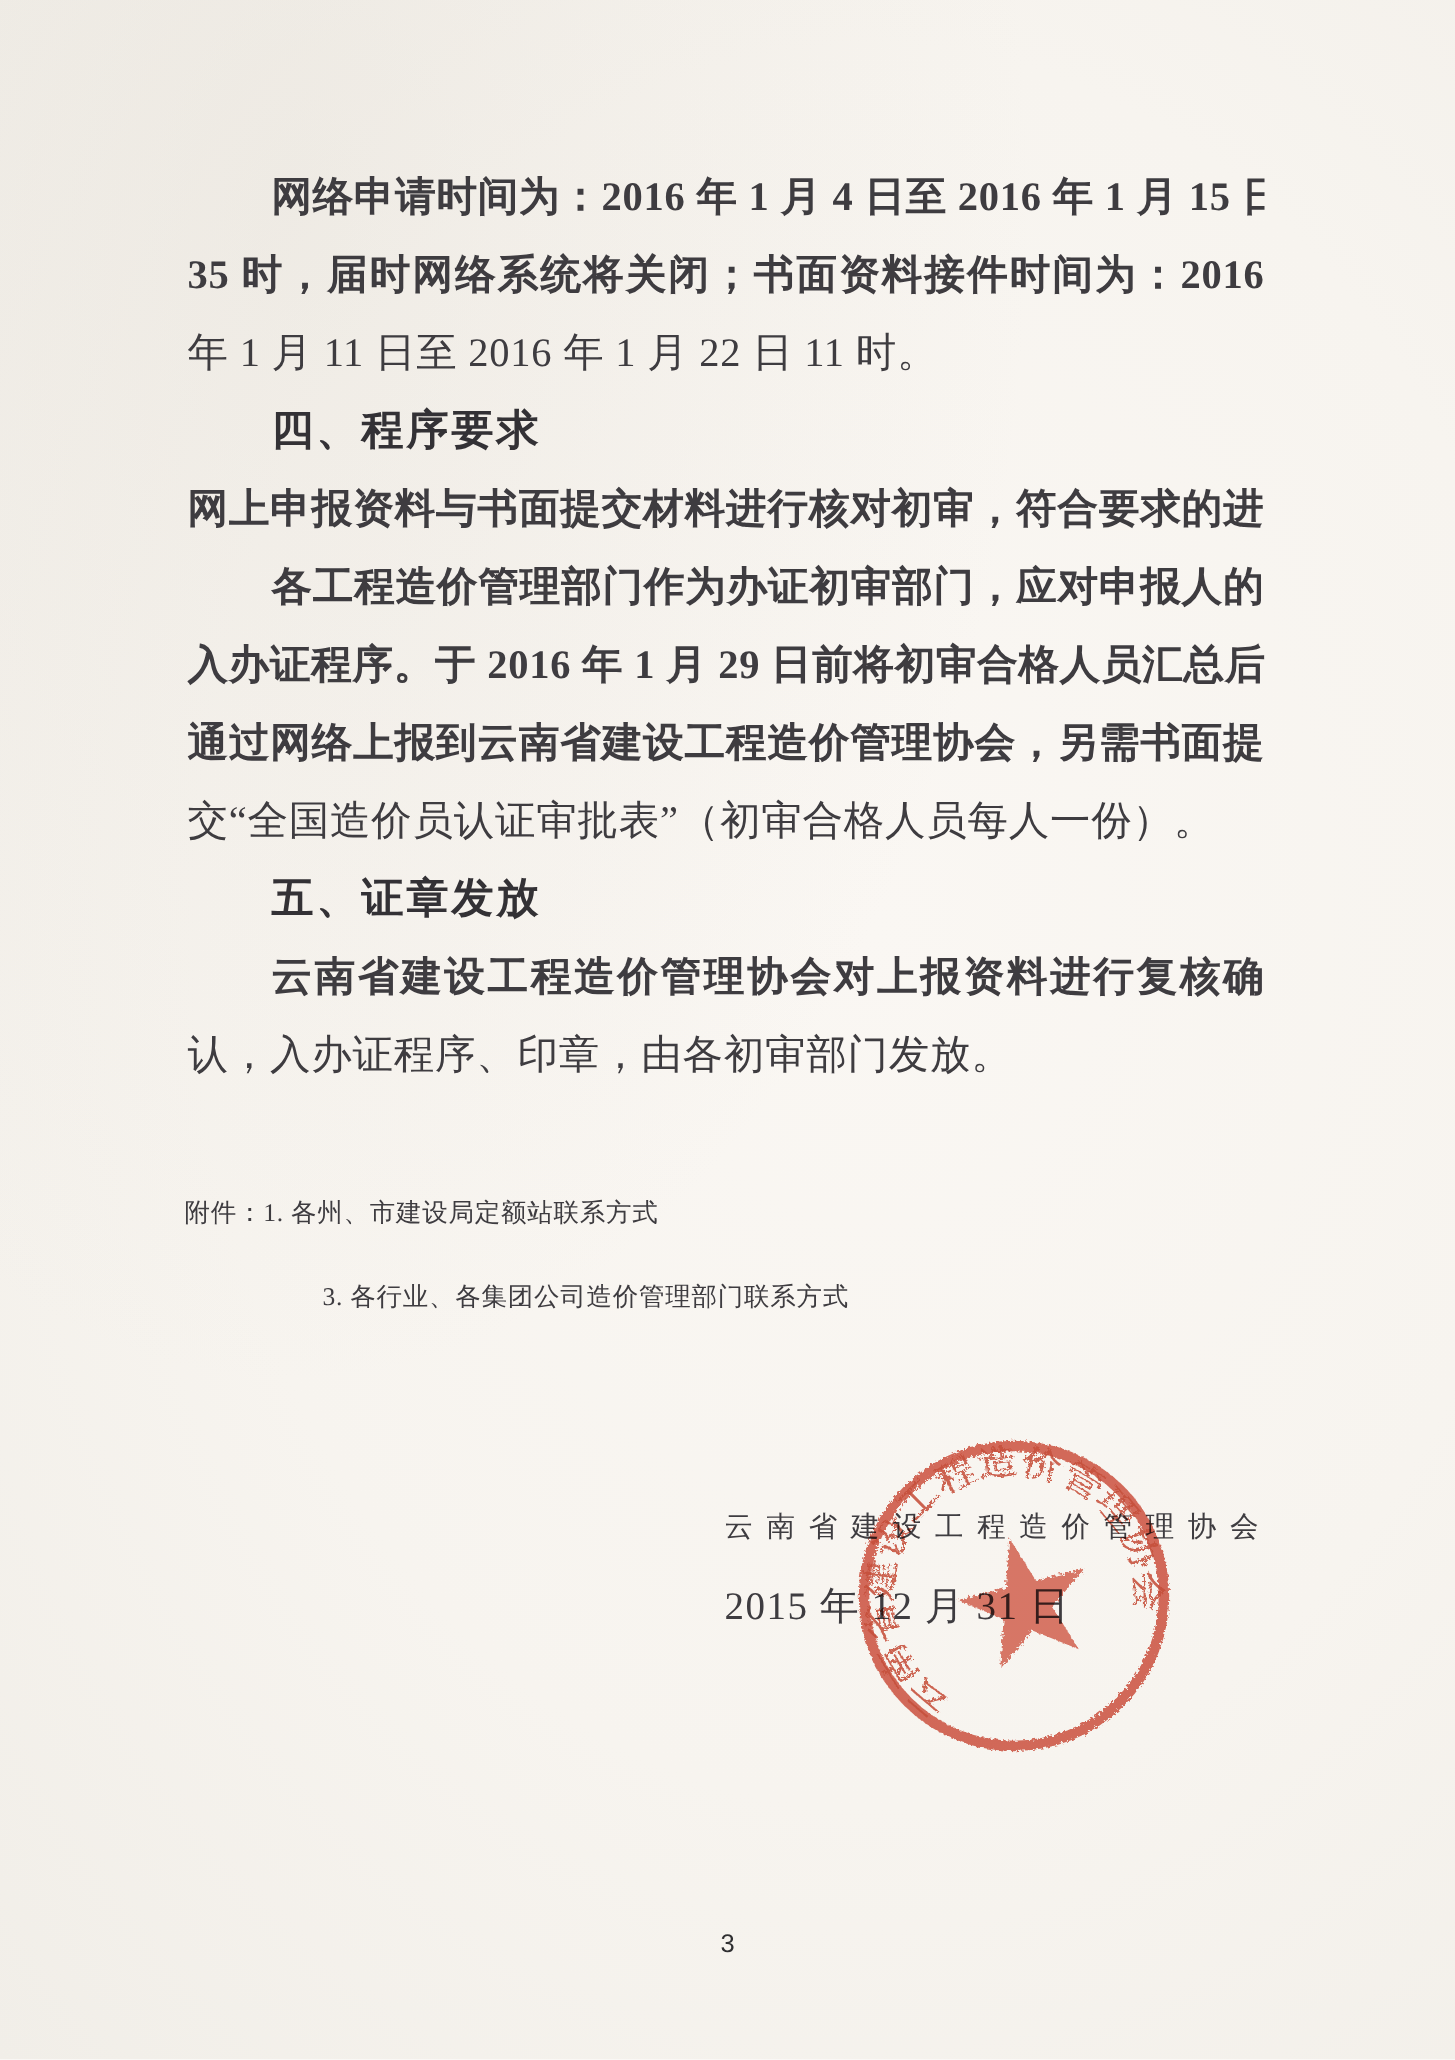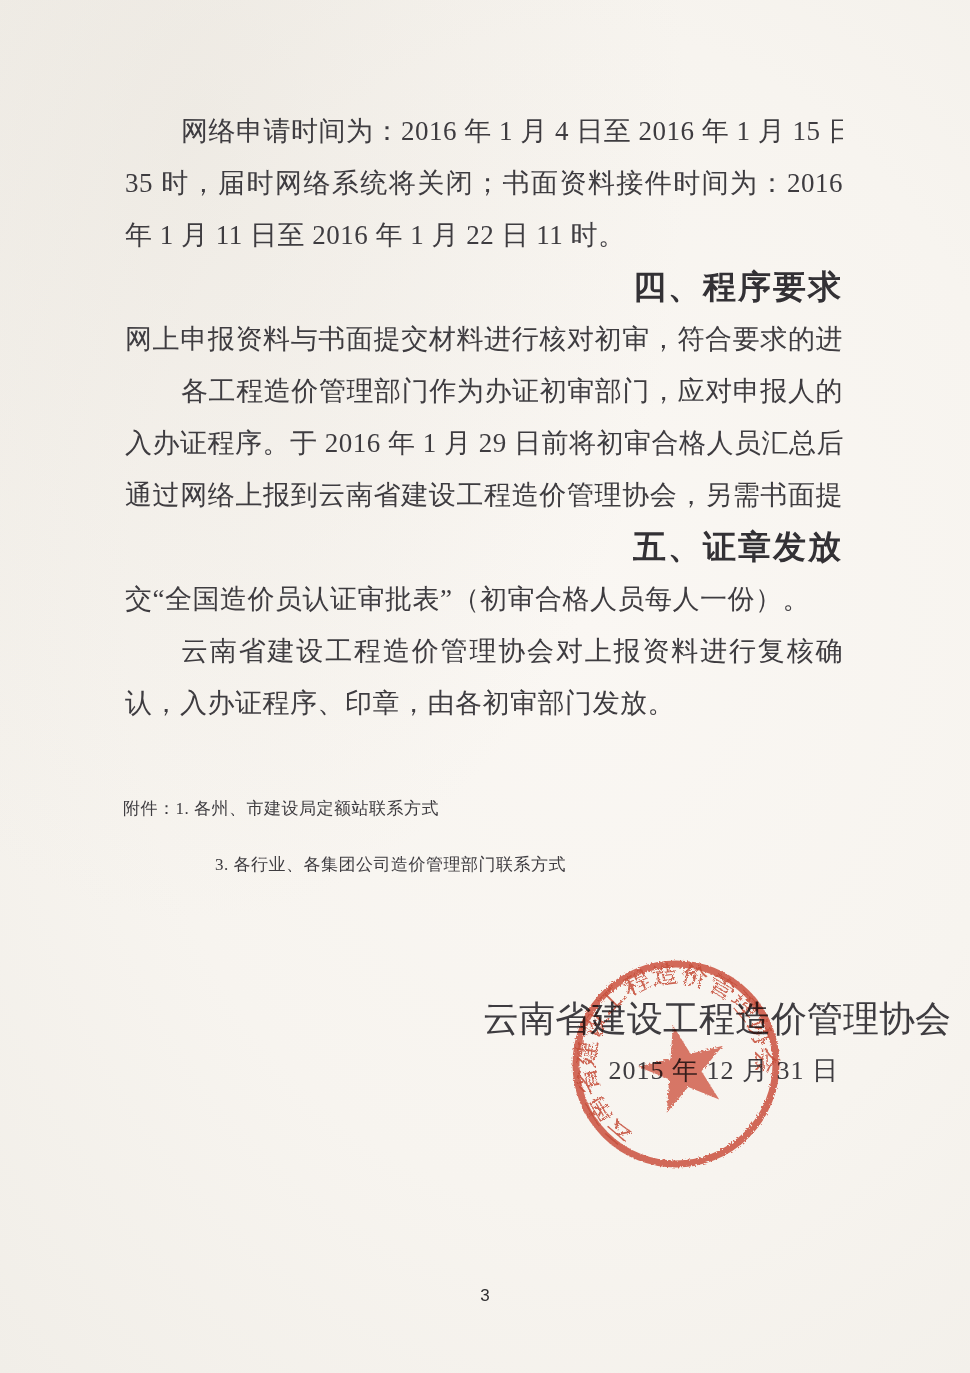--- a/index.html
+++ b/index.html
@@ -17,41 +17,41 @@
   }
   .doc-block{
     position:absolute;left:125px;top:105px;width:718px;
     color:#3e3c40;
   }
   .ln{
     height:52px;line-height:52px;font-size:27px;
     white-space:nowrap;overflow:hidden;
     letter-spacing:0.5px;
   }
-  .fill{text-align:justify;text-align-last:justify;}
+  .fill{text-align:justify;text-align-last:justify;font-weight:bold;}
   .ind{text-indent:56px;}
   .head{
     font-family:Liberation Sans, sans-serif;
-    font-weight:700;font-size:33px;color:#333135;letter-spacing:2px;text-align:right;
+    font-weight:700;font-size:28px;color:#333135;letter-spacing:2px;
   }
   .att-block{
     position:absolute;left:123px;top:781px;width:760px;color:#3e3c40;
   }
   .att-line{height:56px;line-height:56px;font-size:17px;white-space:nowrap;letter-spacing:0.5px;}
   .att-line.second{padding-left:92px;}
   .sig-block{
     position:absolute;left:483px;top:1000px;width:356px;color:#3e3c40;
   }
   .sig-org{
-    height:38px;line-height:38px;font-size:36px;white-space:nowrap;
+    height:38px;line-height:38px;font-size:19px;white-space:nowrap;
     text-align:justify;text-align-last:justify;
   }
   .sig-date{
     height:38px;line-height:38px;font-size:26px;margin-top:14px;
-    text-align:right;white-space:nowrap;letter-spacing:1px;
+    text-align:left;white-space:nowrap;letter-spacing:1px;
   }
   .seal{
     position:absolute;left:560px;top:950px;width:232px;height:232px;
     mix-blend-mode:multiply;opacity:0.93;
   }
   .page-number{
     position:absolute;left:0;right:0;top:1286px;text-align:center;
     font-family:"Liberation Sans","DejaVu Sans",sans-serif;
     font-size:17px;color:#2f2f31;
   }
@@ -63,22 +63,22 @@
 
   <div class="doc-block">
     <div class="ln ind fill">网络申请时间为：2016 年 1 月 4 日至 2016 年 1 月 15 日</div>
     <div class="ln fill">35 时，届时网络系统将关闭；书面资料接件时间为：2016</div>
     <div class="ln">年 1 月 11 日至 2016 年 1 月 22 日 11 时。</div>
     <div class="ln ind head">四、程序要求</div>
     <div class="ln fill">网上申报资料与书面提交材料进行核对初审，符合要求的进</div>
     <div class="ln ind fill">各工程造价管理部门作为办证初审部门，应对申报人的</div>
     <div class="ln fill">入办证程序。于 2016 年 1 月 29 日前将初审合格人员汇总后</div>
     <div class="ln fill">通过网络上报到云南省建设工程造价管理协会，另需书面提</div>
+    <div class="ln">交“全国造价员认证审批表”（初审合格人员每人一份）。</div>
     <div class="ln ind head">五、证章发放</div>
-    <div class="ln">交“全国造价员认证审批表”（初审合格人员每人一份）。</div>
     <div class="ln ind fill">云南省建设工程造价管理协会对上报资料进行复核确</div>
     <div class="ln">认，入办证程序、印章，由各初审部门发放。</div>
   </div>
 
   <div class="att-block">
     <div class="att-line">附件：1. 各州、市建设局定额站联系方式</div>
     <div class="att-line second">3. 各行业、各集团公司造价管理部门联系方式</div>
   </div>
 
   <div class="sig-block">

